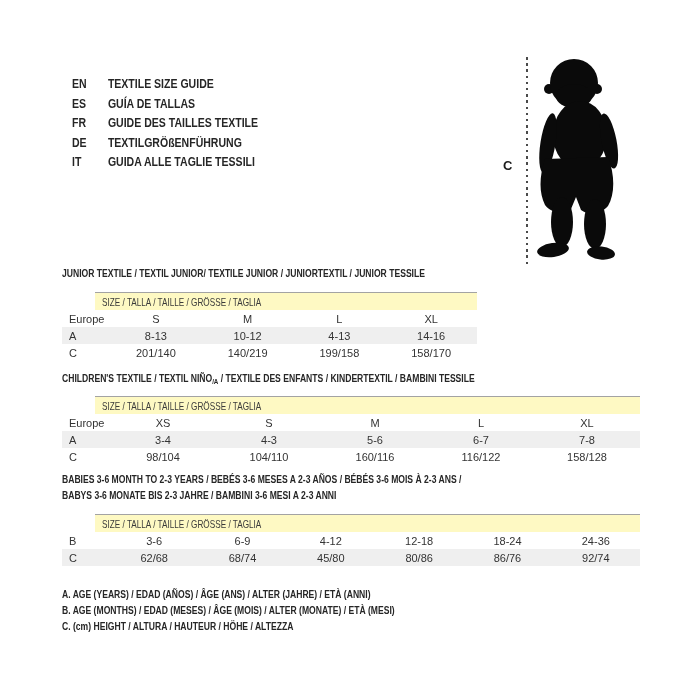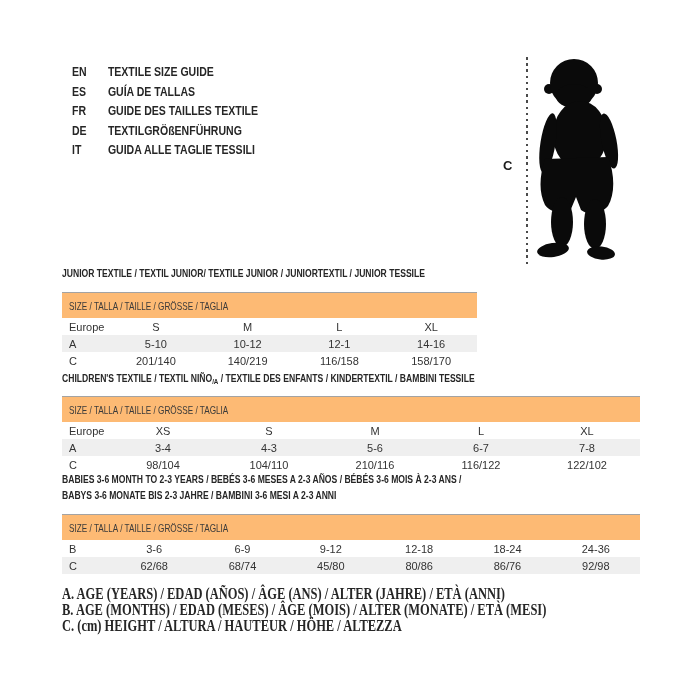--- a/index.html
+++ b/index.html
@@ -2,46 +2,46 @@
 <html><head>
 <meta charset="utf-8">
 <style>
   html, body { margin:0; padding:0; background:#ffffff; }
   body { width:700px; height:700px; font-family:"Liberation Sans", sans-serif; }
   .canvas { position:relative; width:700px; height:700px; background:#ffffff; overflow:hidden; color:#2f2f2f; }
 
   .cond { transform:scaleX(0.78); transform-origin:0 50%; white-space:nowrap; }
 
   
-  .lang-block { position:absolute; left:72px; top:62px; }
+  .lang-block { position:absolute; left:72px; top:74px; }
   .lang-row { display:flex; align-items:center; height:19.5px; font-weight:700; font-size:13.5px; color:#262626; }
   .lang-code { width:46px; }
 
   
   .figure-line { position:absolute; left:526px; top:57px; width:2px; height:211px;
     background:repeating-linear-gradient(to bottom, #4a4a4a 0 2.5px, transparent 2.5px 6.2px); }
   .figure-label { position:absolute; left:503px; top:158px; font-weight:700; font-size:13px; color:#1c1c1c; }
   .figure-svg { position:absolute; left:531px; top:47px; }
 
   
   .section-title { position:absolute; left:62px; font-weight:700; font-size:11px; color:#262626; line-height:15.5px; }
   .title-sub { font-size:8px; vertical-align:-2px; }
 
   
   .size-table { position:absolute; left:62px; font-size:11px; color:#333333; }
-  .size-band { height:26px; background:#fdba74; border-top:1px solid #a3a3a3; box-sizing:border-box;
-    display:flex; align-items:center; padding-left:7px; }
+  .size-band { height:18px; background:#fef9c3; border-top:1px solid #a3a3a3; box-sizing:border-box;
+    display:flex; align-items:center; padding-left:7px;margin-left:33px; }
   .band-text { font-size:10.5px; color:#3a3a3a; }
   .t-row { display:flex; align-items:center; height:17px; }
   .t-row.alt { background:#efefef; }
   .t-label { width:48px; padding-left:7px; box-sizing:border-box; }
   .t-cell { flex:1; text-align:center; }
 
   
-  .legend-block { position:absolute; left:62px; top:586px; font-weight:700; font-size:16px; color:#262626;font-family:Liberation Serif, serif; }
+  .legend-block { position:absolute; left:62px; top:586px; font-weight:700; font-size:11px; color:#262626; }
   .legend-line { height:16px; display:flex; align-items:center; }
 </style>
 </head>
 <body>
 
 <div class="canvas">
 
   <div class="lang-block">
     <div class="lang-row cond">
       <span class="lang-code">EN</span>
@@ -90,30 +90,30 @@
     </div>
     <div class="t-row">
       <span class="t-label">Europe</span>
       <span class="t-cell">S</span>
       <span class="t-cell">M</span>
       <span class="t-cell">L</span>
       <span class="t-cell">XL</span>
     </div>
     <div class="t-row alt">
       <span class="t-label">A</span>
-      <span class="t-cell">5-10</span>
+      <span class="t-cell">8-13</span>
       <span class="t-cell">10-12</span>
-      <span class="t-cell">12-1</span>
+      <span class="t-cell">4-13</span>
       <span class="t-cell">14-16</span>
     </div>
     <div class="t-row">
       <span class="t-label">C</span>
       <span class="t-cell">201/140</span>
       <span class="t-cell">140/219</span>
-      <span class="t-cell">116/158</span>
+      <span class="t-cell">199/158</span>
       <span class="t-cell">158/170</span>
     </div>
   </div>
 
   <div class="section-title cond" style="top:371px;">
     <span>CHILDREN'S TEXTILE / TEXTIL NIÑO</span><span class="title-sub">/A</span><span> / TEXTILE DES ENFANTS / KINDERTEXTIL / BAMBINI TESSILE</span>
   </div>
   <div class="size-table" style="top:396px; width:578px;">
     <div class="size-band">
       <span class="band-text cond">SIZE / TALLA / TAILLE / GRÖSSE / TAGLIA</span>
@@ -131,51 +131,51 @@
       <span class="t-cell">3-4</span>
       <span class="t-cell">4-3</span>
       <span class="t-cell">5-6</span>
       <span class="t-cell">6-7</span>
       <span class="t-cell">7-8</span>
     </div>
     <div class="t-row">
       <span class="t-label">C</span>
       <span class="t-cell">98/104</span>
       <span class="t-cell">104/110</span>
-      <span class="t-cell">210/116</span>
+      <span class="t-cell">160/116</span>
       <span class="t-cell">116/122</span>
-      <span class="t-cell">122/102</span>
+      <span class="t-cell">158/128</span>
     </div>
   </div>
 
   <div class="section-title cond" style="top:472px;">
     <span style="display:block;">BABIES 3-6 MONTH TO 2-3 YEARS / BEBÉS 3-6 MESES A 2-3 AÑOS / BÉBÉS 3-6 MOIS À 2-3 ANS /</span>
     <span style="display:block;">BABYS 3-6 MONATE BIS 2-3 JAHRE / BAMBINI 3-6 MESI A 2-3 ANNI</span>
   </div>
   <div class="size-table" style="top:514px; width:578px;">
     <div class="size-band">
       <span class="band-text cond">SIZE / TALLA / TAILLE / GRÖSSE / TAGLIA</span>
     </div>
     <div class="t-row">
       <span class="t-label">B</span>
       <span class="t-cell">3-6</span>
       <span class="t-cell">6-9</span>
-      <span class="t-cell">9-12</span>
+      <span class="t-cell">4-12</span>
       <span class="t-cell">12-18</span>
       <span class="t-cell">18-24</span>
       <span class="t-cell">24-36</span>
     </div>
     <div class="t-row alt">
       <span class="t-label">C</span>
       <span class="t-cell">62/68</span>
       <span class="t-cell">68/74</span>
       <span class="t-cell">45/80</span>
       <span class="t-cell">80/86</span>
       <span class="t-cell">86/76</span>
-      <span class="t-cell">92/98</span>
+      <span class="t-cell">92/74</span>
     </div>
   </div>
 
   <div class="legend-block">
     <div class="legend-line cond">A. AGE (YEARS) / EDAD (AÑOS) / ÂGE (ANS) / ALTER (JAHRE) / ETÀ (ANNI)</div>
     <div class="legend-line cond">B. AGE (MONTHS) / EDAD (MESES) / ÂGE (MOIS) / ALTER (MONATE) / ETÀ (MESI)</div>
     <div class="legend-line cond">C. (cm) HEIGHT / ALTURA / HAUTEUR / HÖHE / ALTEZZA</div>
   </div>
 
 </div>

